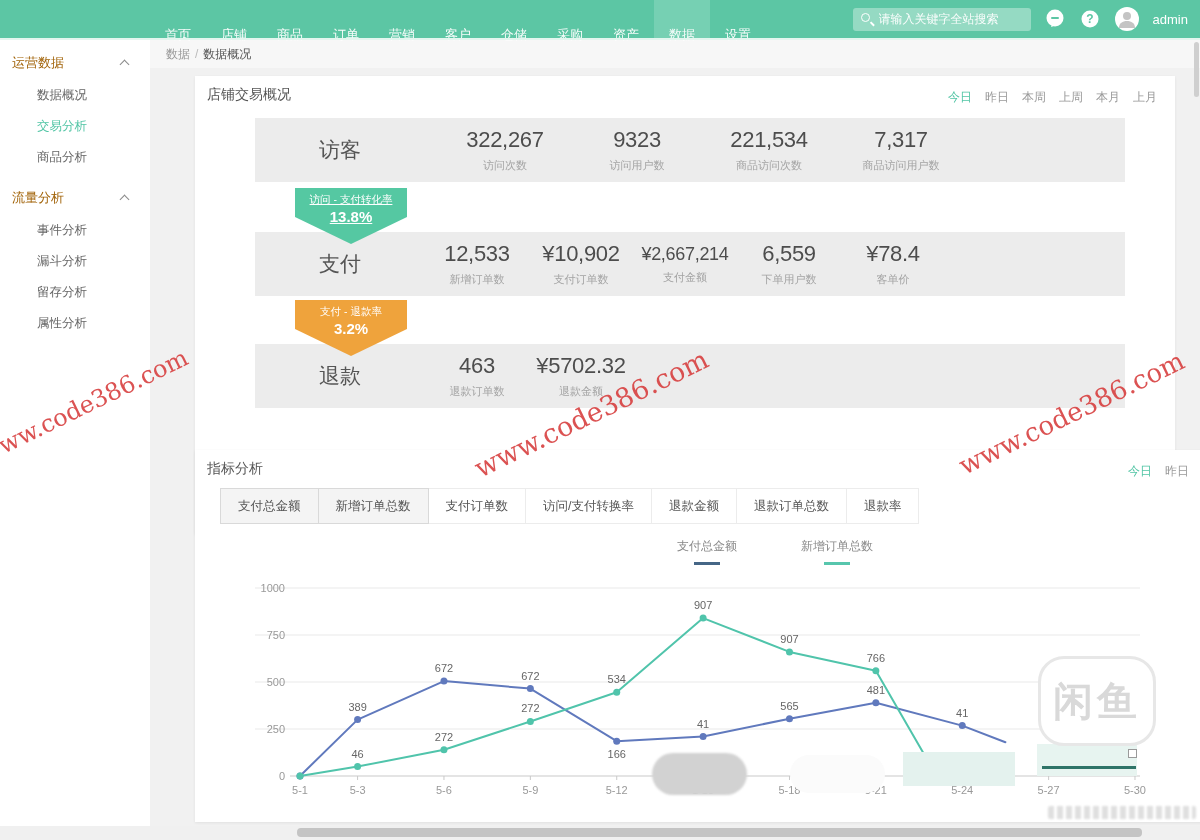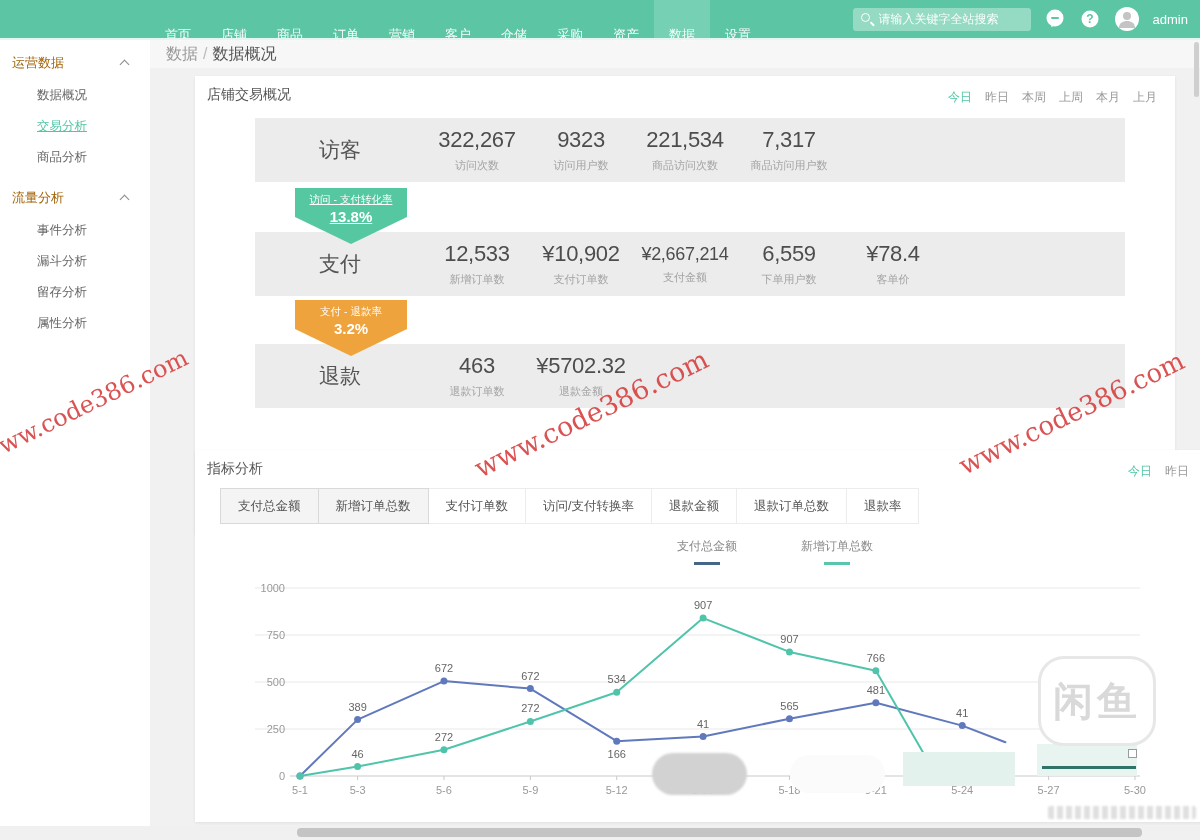--- a/index.html
+++ b/index.html
@@ -20,25 +20,25 @@
   .mag::after { content:""; position:absolute; left:8px; top:9px; width:5px; height:1.5px; background:#fff; transform:rotate(45deg); }
   .nav-ico { width:22px; height:22px; display:block; }
   #admin-name { color:#fff; font-size:13px; }
   #nav-underline { position:absolute; left:0; top:38px; width:1200px; height:2px; background:#e3f6ef; z-index:6; }
 
   
   #sidebar { position:absolute; left:0; top:38px; width:150px; height:802px; background:#fff; z-index:4; }
   .group-label { position:relative; height:34px; line-height:34px; padding-left:12px; margin-top:8px; color:#a16207; font-size:13px; cursor:pointer; }
   .caret { position:absolute; right:22px; top:15px; width:7px; height:7px; border-left:1.5px solid #8a8a8a; border-top:1.5px solid #8a8a8a; transform:rotate(45deg); }
   .side-item { height:31px; line-height:31px; padding-left:37px; font-size:12.5px; color:#666; cursor:pointer; }
-  .side-item.active { color:#52c5a5;text-decoration:underline; }
+  .side-item.active { color:#52c5a5; }
 
   
   #breadcrumb { position:absolute; left:150px; top:40px; width:1050px; height:28px; line-height:28px;
-    background:#f7f7f7; padding-left:16px; font-size:16px; color:#999; z-index:3; }
+    background:#f7f7f7; padding-left:16px; font-size:12px; color:#999; z-index:3; }
   #breadcrumb .cur { color:#555; }
   #breadcrumb .sep { margin:0 5px; color:#bbb; }
 
   
   .card { position:absolute; background:#fff; box-shadow:0 1px 3px rgba(0,0,0,.07); z-index:2; }
   #card1 { left:195px; top:76px; width:980px; height:458px; }
   #card2 { left:195px; top:450px; width:1160px; height:372px; }
   .card-title { position:absolute; left:12px; top:10px; font-size:14px; color:#555; }
   .tf { position:absolute; right:18px; top:13px; display:flex; gap:13px; font-size:12px; color:#999; }
   .tf span { cursor:pointer; }
@@ -153,21 +153,21 @@
     <div class="card-title">店铺交易概况</div>
     <div class="tf" id="overview-filters">
         <span class="active">今日</span>
         <span>昨日</span>
         <span>本周</span>
         <span>上周</span>
         <span>本月</span>
         <span>上月</span>
       </div>
     <div id="funnel">
-        <div class="band" style="top: 42px;">
+        <div class="band" style="top: 42px; gap: 28px;">
           <div class="band-label">访客</div>
           <div class="metric">
             <div class="v">322,267</div>
             <div class="l">访问次数</div>
           </div>
           <div class="metric">
             <div class="v">9323</div>
             <div class="l">访问用户数</div>
           </div>
           <div class="metric">

